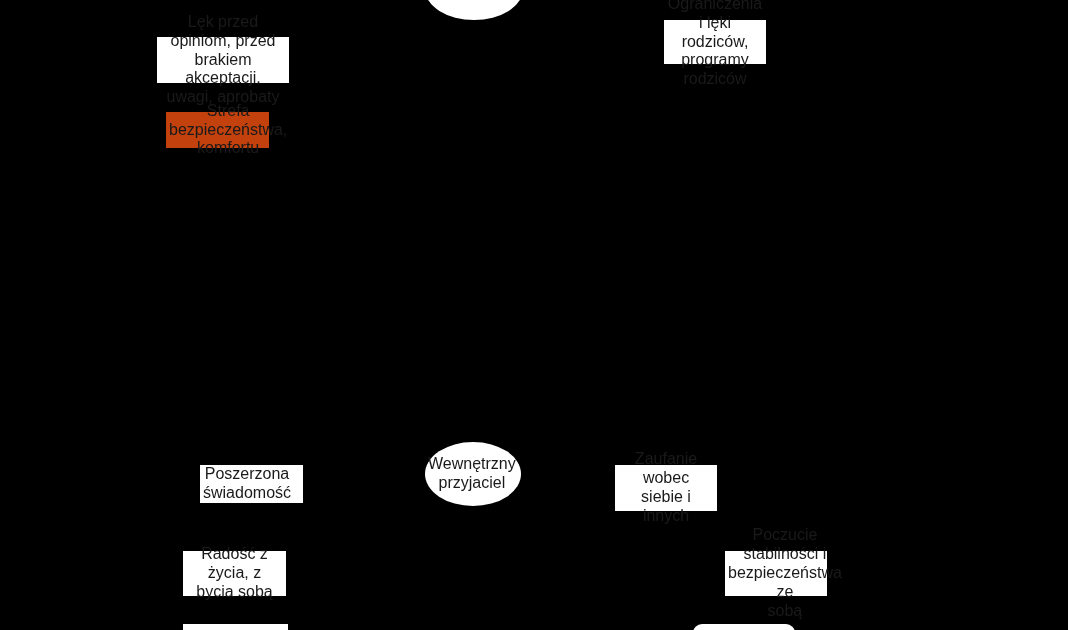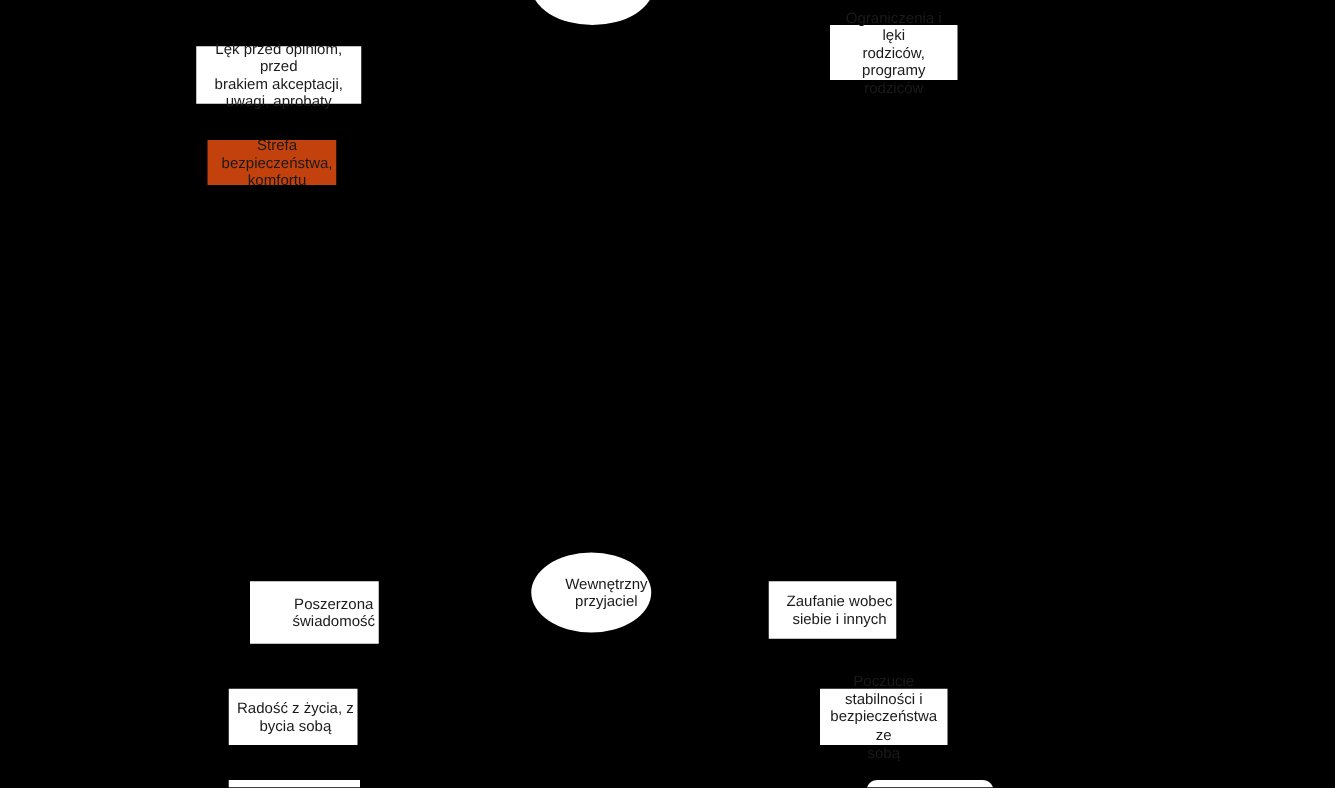--- a/index.html
+++ b/index.html
@@ -15,24 +15,24 @@
     overflow: hidden;
     font-family: "Liberation Sans", sans-serif;
   }
   .node {
     position: absolute;
     box-sizing: border-box;
     background: #ffffff;
     color: #1a1a1a;
     display: flex;
     align-items: center;
-    justify-content: flex-end;
+    justify-content: flex-start;
     text-align: center;
     line-height: 1.18;
-    font-size: 12px;
+    font-size: 16px;
     padding: 18px 3px;
     white-space: pre-line;
   }
   .rect {
     border-radius: 0;
   }
   .roundrect {
     border-radius: 9px;
   }
   .ellipse {
@@ -50,26 +50,26 @@
     <div class="node ellipse" style="left: 425px; top: -42px; width: 98px; height: 62px; background: rgb(255, 255, 255); color: rgb(26, 26, 26);"><span class="label"></span></div>
     <div class="node rect" style="left: 157px; top: 37px; width: 132px; height: 46px; background: rgb(255, 255, 255); color: rgb(26, 26, 26);"><span class="label">Lęk przed opiniom, przed
 brakiem akceptacji,
 uwagi, aprobaty</span></div>
     <div class="node rect" style="left: 166px; top: 112px; width: 103px; height: 34px; background: #c2410c; color: rgb(26, 26, 26);"><span class="label">Strefa
 bezpieczeństwa,
 komfortu</span></div>
     <div class="node rect" style="left: 664px; top: 20px; width: 102px; height: 44px; background: rgb(255, 255, 255); color: rgb(26, 26, 26);"><span class="label">Ograniczenia i lęki
 rodziców, programy
 rodziców</span></div>
-    <div class="node rect" style="left: 200px; top: 465px; width: 103px; height: 50px; background: rgb(255, 255, 255); color: rgb(26, 26, 26);"><span class="label">Poszerzona
+    <div class="node rect" style="left: 200px; top: 465px; width: 103px; height: 38px; background: rgb(255, 255, 255); color: rgb(26, 26, 26);"><span class="label">Poszerzona
 świadomość</span></div>
     <div class="node ellipse" style="left: 425px; top: 442px; width: 96px; height: 64px; background: rgb(255, 255, 255); color: rgb(26, 26, 26);"><span class="label">Wewnętrzny
 przyjaciel</span></div>
     <div class="node rect" style="left: 183px; top: 551px; width: 103px; height: 45px; background: rgb(255, 255, 255); color: rgb(26, 26, 26);"><span class="label">Radość z życia, z
 bycia sobą</span></div>
     <div class="node rect" style="left: 615px; top: 465px; width: 102px; height: 46px; background: rgb(255, 255, 255); color: rgb(26, 26, 26);"><span class="label">Zaufanie wobec
 siebie i innych</span></div>
-    <div class="node rect" style="left: 656px; top: 551px; width: 102px; height: 45px; background: rgb(255, 255, 255); color: rgb(26, 26, 26);"><span class="label">Poczucie stabilności i
+    <div class="node rect" style="left: 725px; top: 551px; width: 102px; height: 45px; background: rgb(255, 255, 255); color: rgb(26, 26, 26);"><span class="label">Poczucie stabilności i
 bezpieczeństwa ze
 sobą</span></div>
     <div class="node rect" style="left: 183px; top: 624px; width: 105px; height: 30px; background: rgb(255, 255, 255); color: rgb(26, 26, 26);"><span class="label"></span></div>
     <div class="node roundrect" style="left: 693px; top: 624px; width: 102px; height: 30px; background: rgb(255, 255, 255); color: rgb(26, 26, 26);"><span class="label"></span></div>
   </div>
 
 </body></html>

